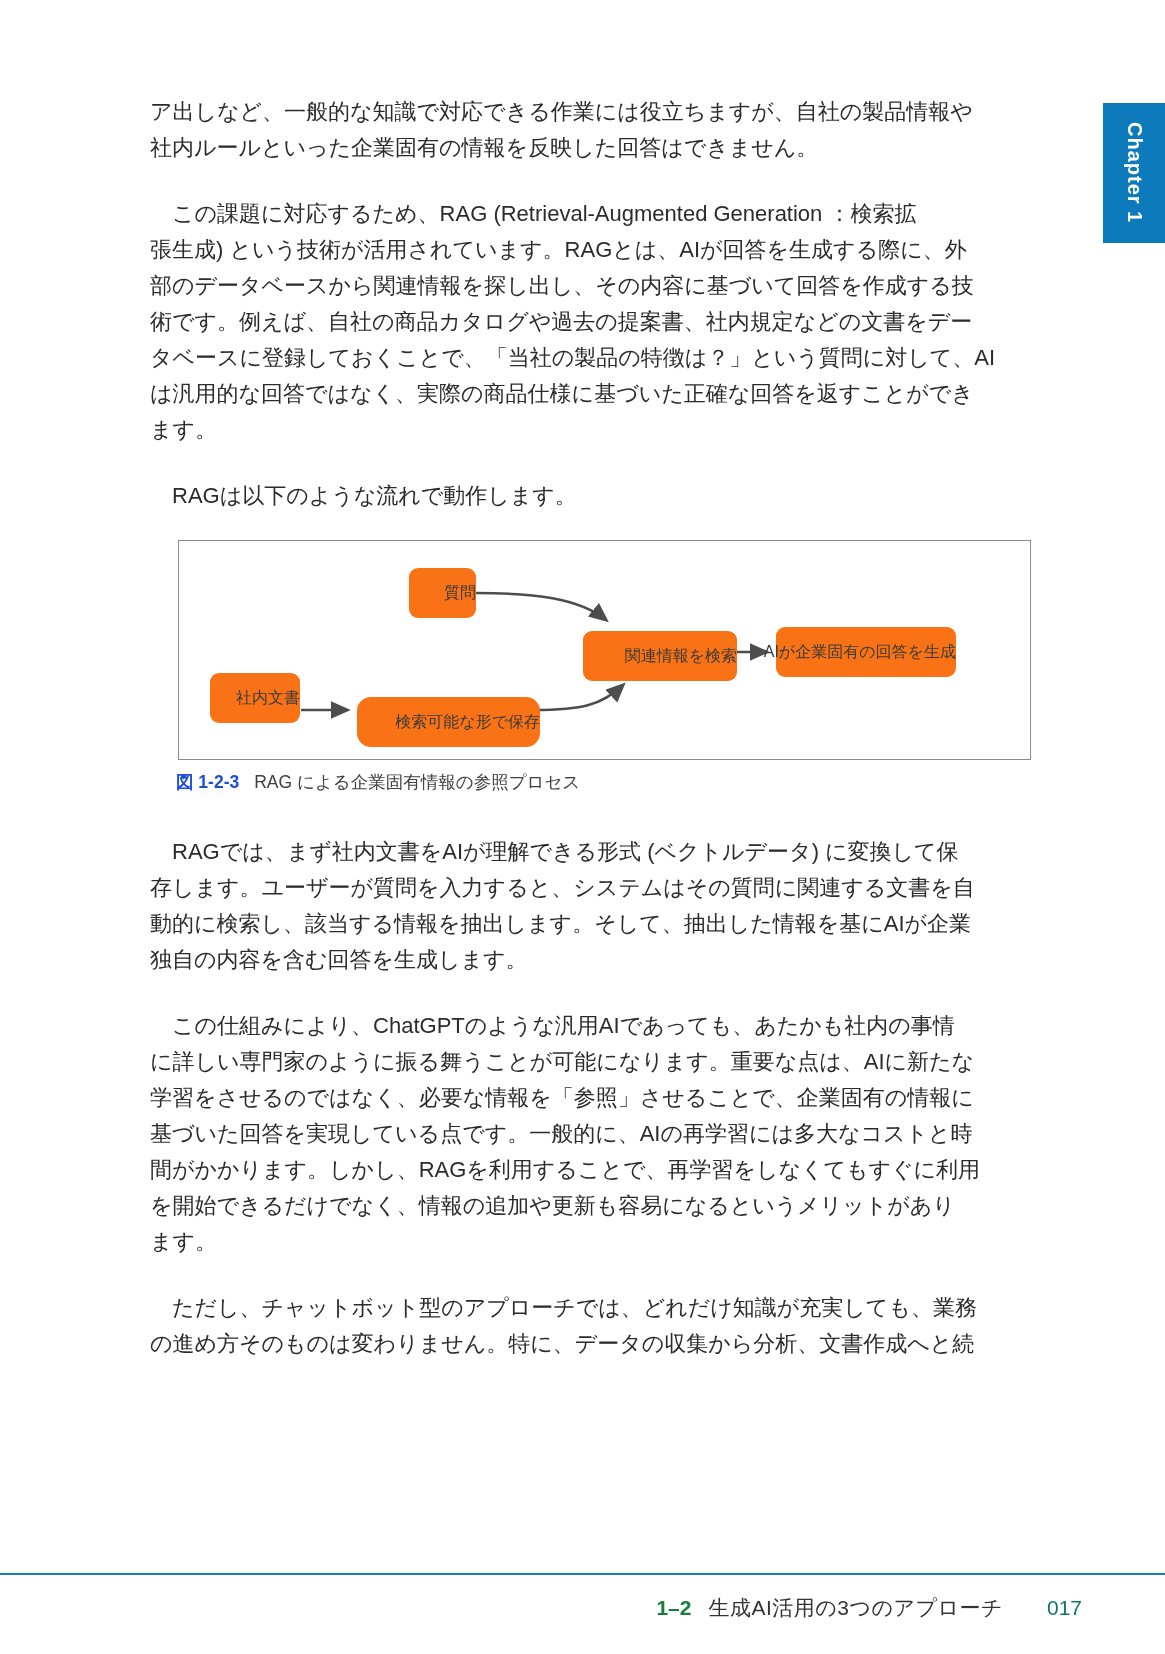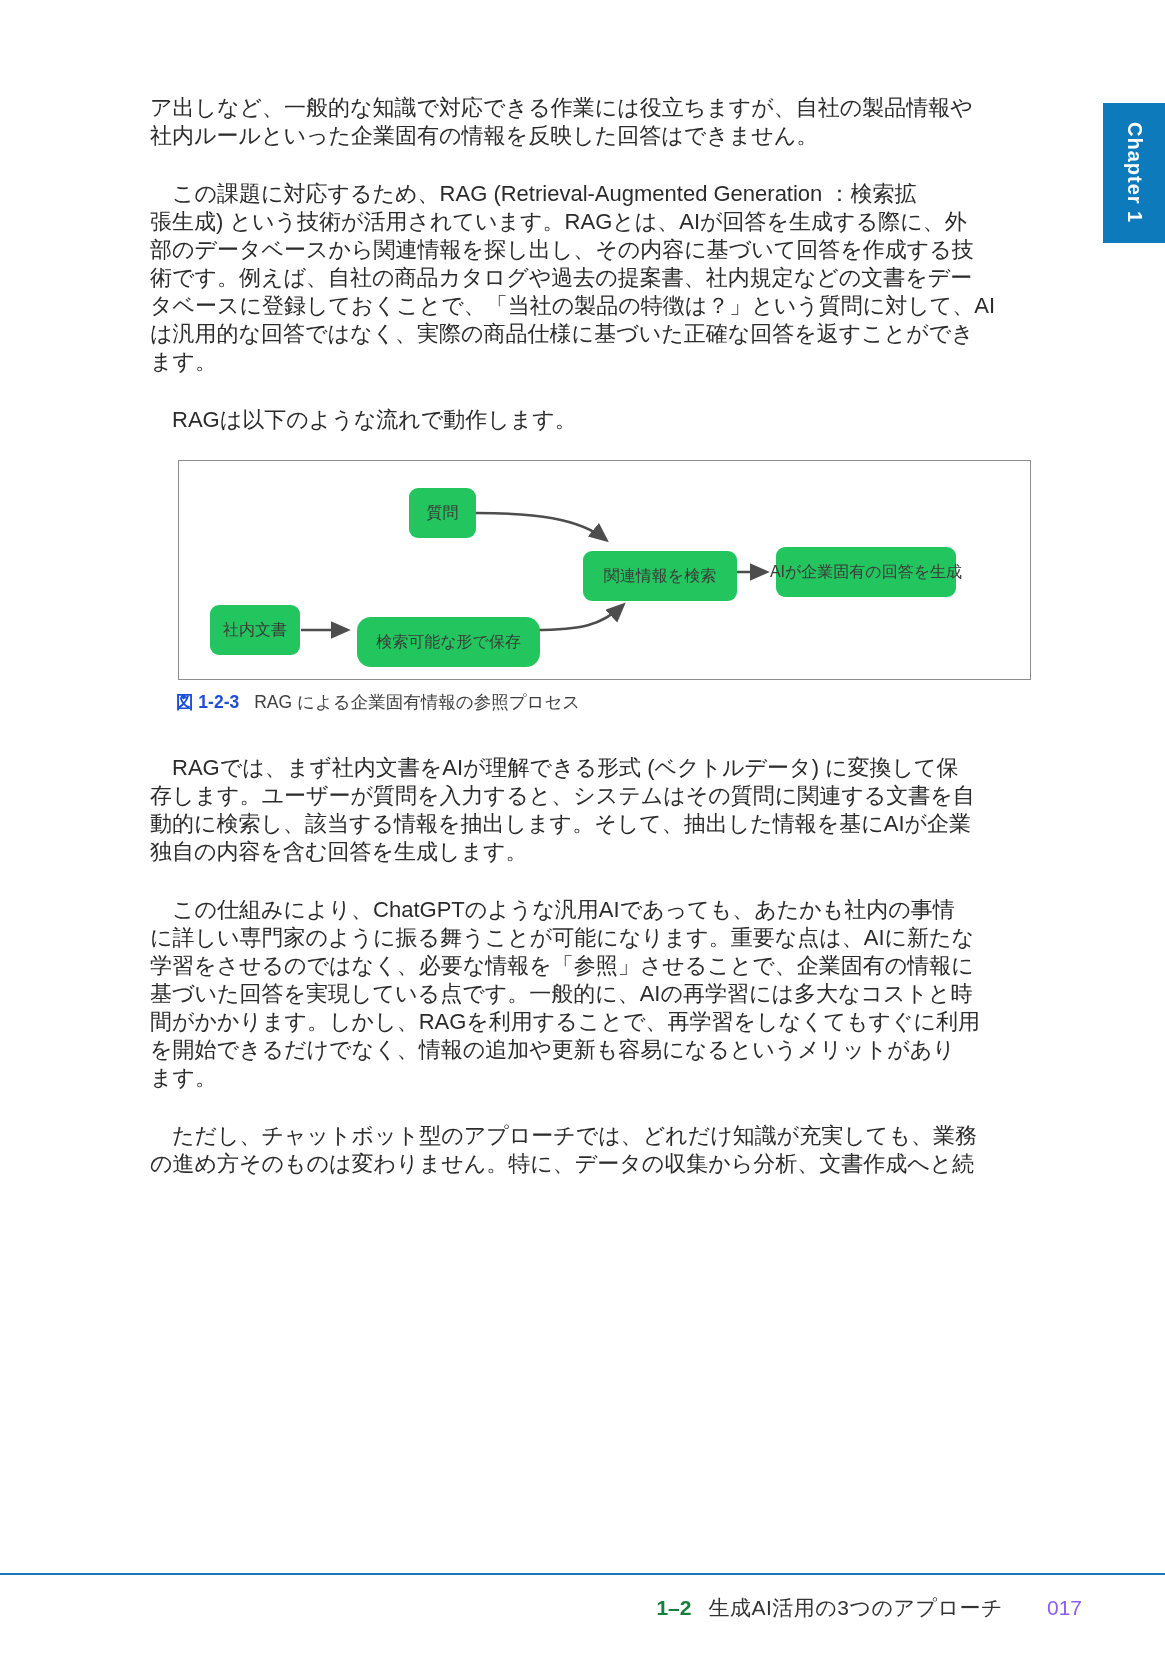--- a/index.html
+++ b/index.html
@@ -21,21 +21,21 @@
   .chapter-tab span{
     writing-mode:vertical-rl;text-orientation:mixed;
     color:#ffffff;font-weight:bold;font-size:20px;letter-spacing:1px;
     white-space:nowrap;
   }
   
   .content{
     position:absolute;left:150px;top:0;width:864px;
   }
   .para{
-    font-size:22px;line-height:28px;color:#2b2b2b;
+    font-size:22px;line-height:36px;color:#2b2b2b;
     white-space:pre-line;
     margin:0;
     text-align:left;
   }
   .p1{margin-top:94px;}
   .p2{margin-top:30px;}
   .p3{margin-top:30px;}
   .p4{margin-top:40px;}
   .p5{margin-top:30px;}
   .p6{margin-top:30px;}
@@ -44,30 +44,30 @@
   .figure-frame{
     position:relative;
     margin-left:28px;
     width:851px;height:218px;
     border:1px solid #8c8c8c;
     background:#ffffff;
   }
   .arrow-layer{position:absolute;left:0;top:0;width:100%;height:100%;}
   .node{
     position:absolute;
-    background:#22c55e;
+    background:#f97316;
     border-radius:9px;
-    display:flex;align-items:center;justify-content:center;
+    display:flex;align-items:center;justify-content:flex-end;
     font-size:16px;color:#3a3a3a;
     white-space:nowrap;
   }
   .node-question{left:230px;top:27px;width:67px;height:50px;}
   .node-search{left:404px;top:90px;width:154px;height:50px;}
   .node-generate{left:597px;top:86px;width:180px;height:50px;}
-  .node-docs{left:31px;top:144px;width:90px;height:50px;}
+  .node-docs{left:31px;top:132px;width:90px;height:50px;}
   .node-store{left:178px;top:156px;width:183px;height:50px;border-radius:14px;}
   .figure-caption{
     margin:10px 0 0 26px;
     font-size:17.5px;color:#404040;
     display:flex;align-items:baseline;
   }
   .figure-caption .cap-label{
     color:#1d4ed8;font-weight:bold;margin-right:15px;
   }
   
@@ -75,21 +75,21 @@
     position:absolute;left:0;top:1573px;width:1165px;height:2px;
     background:#187abd;
   }
   .footer{
     position:absolute;top:1594px;right:83px;
     display:flex;align-items:baseline;
     font-size:21px;color:#333333;
   }
   .footer .sec{color:#15803d;font-weight:bold;}
   .footer .ftitle{margin-left:17px;letter-spacing:0.5px;}
-  .footer .pnum{margin-left:44px;color:#8b5cf6;}
+  .footer .pnum{margin-left:44px;color:#0f766e;}
 </style>
 </head>
 <body>
 
 <div class="page">
 
   <div class="chapter-tab">
     <span>Chapter 1</span>
   </div>
 

